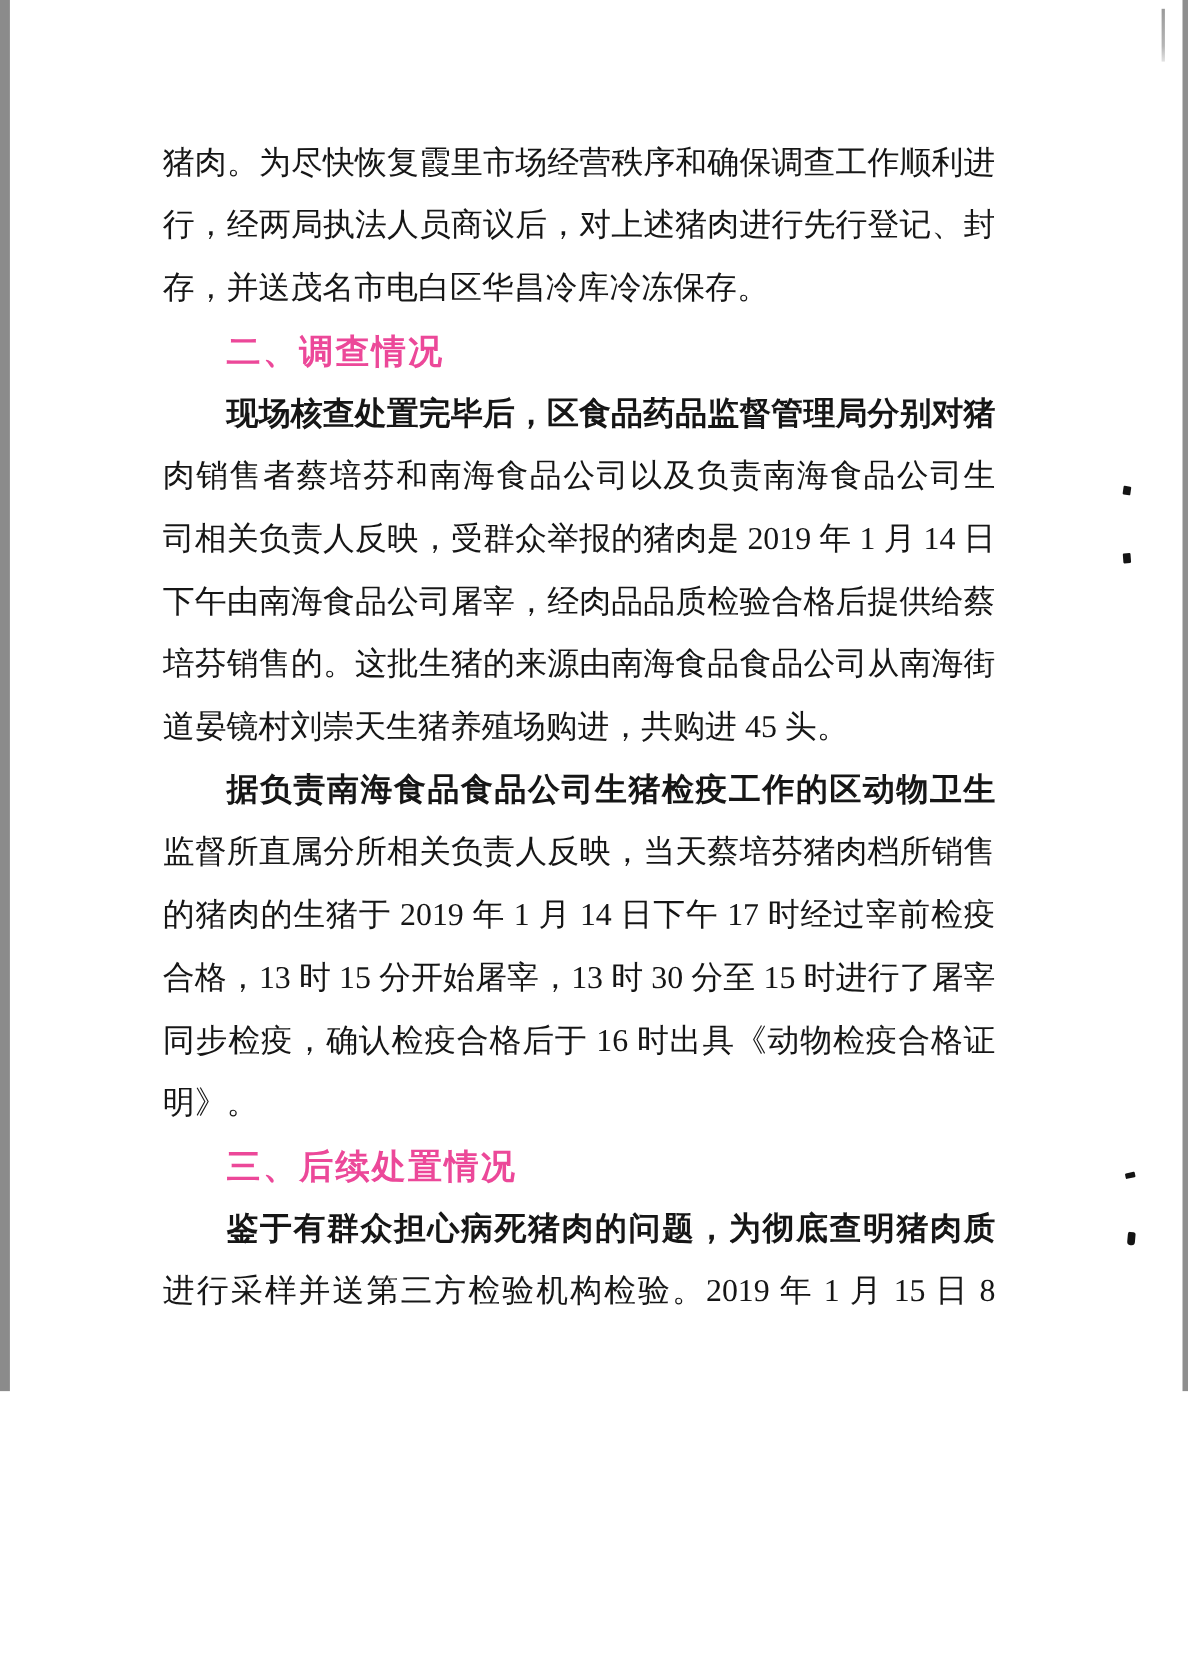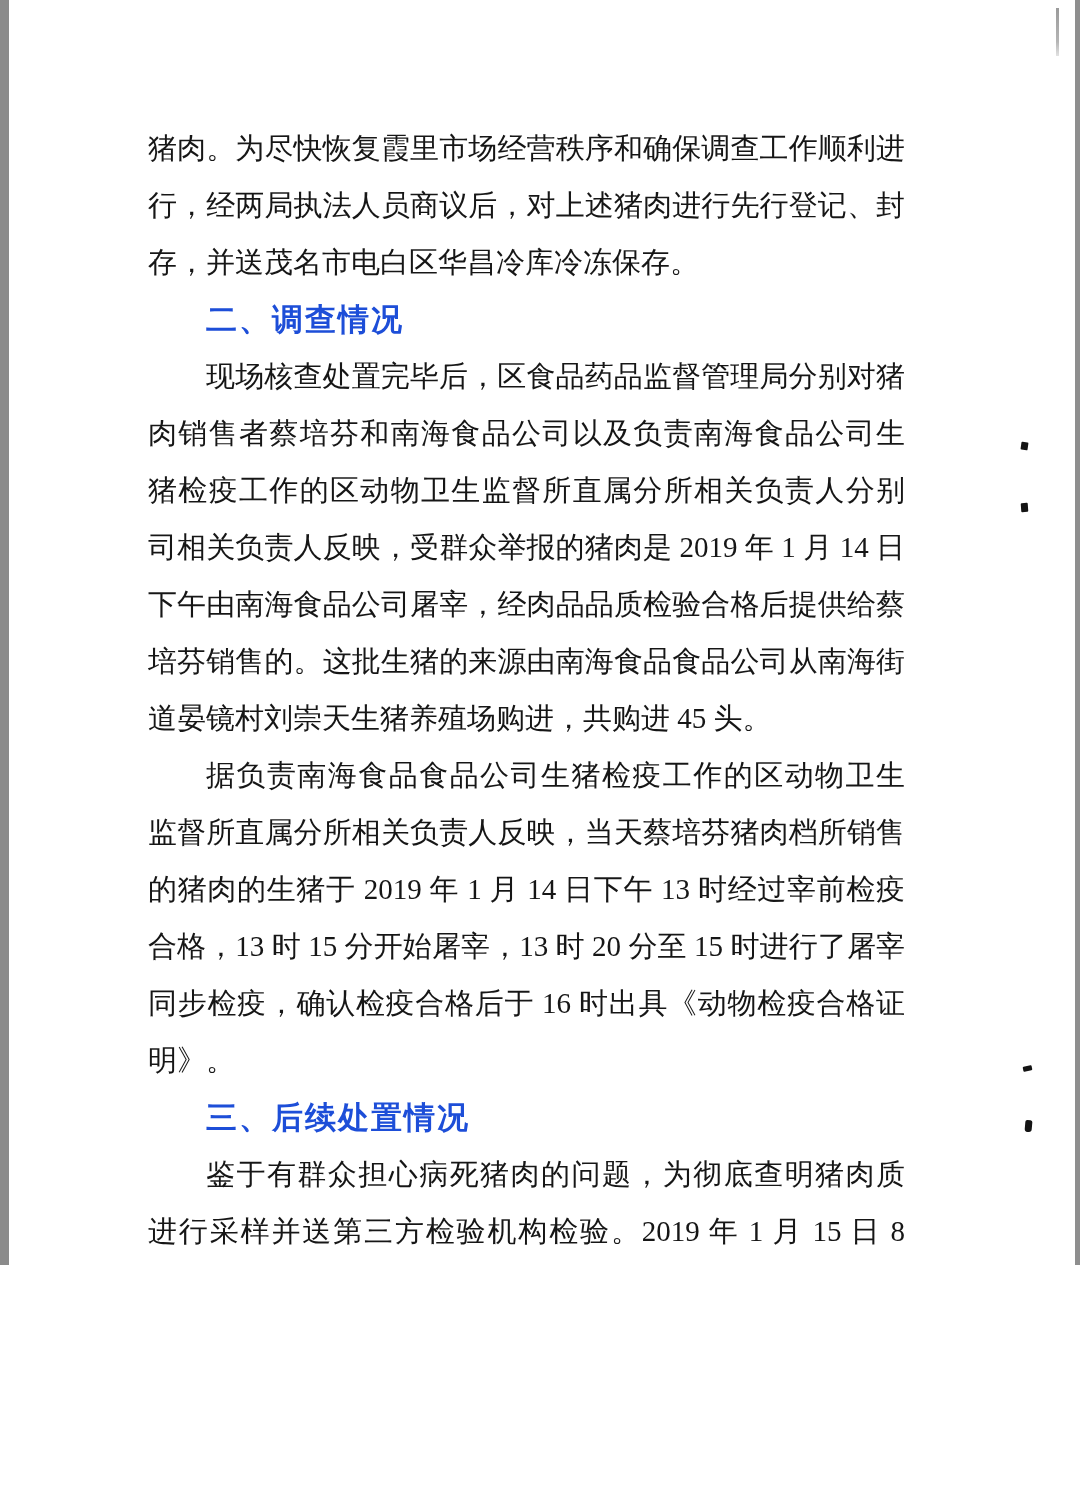--- a/index.html
+++ b/index.html
@@ -57,28 +57,29 @@
     text-align: justify;
     text-align-last: justify;
     text-justify: inter-character;
     overflow: hidden;
   }
   .line.last {
     text-align-last: left;
   }
   .line.indent {
     padding-left: 58px;
+    font-weight: bold;
   }
   .line.heading {
     font-family: "Liberation Sans", "DejaVu Sans", sans-serif;
     font-weight: bold;
     font-size: 31px;
     letter-spacing: 2px;
     text-align-last: left;
-    color: #1d4ed8;
+    color: #ec4899;
   }
 
   #page-number {
     position: absolute;
     left: 148px;
     top: 1368px;
     width: 757px;
     height: 32px;
     line-height: 32px;
     text-align: center;
@@ -99,29 +100,28 @@
   <div id="speck-3" class="speck"></div>
   <div id="speck-4" class="speck"></div>
 
   <div id="doc-body">
       <div class="line">猪肉。为尽快恢复霞里市场经营秩序和确保调查工作顺利进</div>
       <div class="line">行，经两局执法人员商议后，对上述猪肉进行先行登记、封</div>
       <div class="line last">存，并送茂名市电白区华昌冷库冷冻保存。</div>
       <div class="line heading indent last">二、调查情况</div>
       <div class="line indent">现场核查处置完毕后，区食品药品监督管理局分别对猪</div>
       <div class="line">肉销售者蔡培芬和南海食品公司以及负责南海食品公司生</div>
-      <div class="line">猪检疫工作的区动物卫生监督所直属分所相关负责人分别</div>
       <div class="line">司相关负责人反映，受群众举报的猪肉是 2019 年 1 月 14 日</div>
       <div class="line">下午由南海食品公司屠宰，经肉品品质检验合格后提供给蔡</div>
       <div class="line">培芬销售的。这批生猪的来源由南海食品食品公司从南海街</div>
       <div class="line last">道晏镜村刘崇天生猪养殖场购进，共购进 45 头。</div>
       <div class="line indent">据负责南海食品食品公司生猪检疫工作的区动物卫生</div>
       <div class="line">监督所直属分所相关负责人反映，当天蔡培芬猪肉档所销售</div>
-      <div class="line">的猪肉的生猪于 2019 年 1 月 14 日下午 13 时经过宰前检疫</div>
-      <div class="line">合格，13 时 15 分开始屠宰，13 时 20 分至 15 时进行了屠宰</div>
+      <div class="line">的猪肉的生猪于 2019 年 1 月 14 日下午 17 时经过宰前检疫</div>
+      <div class="line">合格，13 时 15 分开始屠宰，13 时 30 分至 15 时进行了屠宰</div>
       <div class="line">同步检疫，确认检疫合格后于 16 时出具《动物检疫合格证</div>
       <div class="line last">明》。</div>
       <div class="line heading indent last">三、后续处置情况</div>
       <div class="line indent">鉴于有群众担心病死猪肉的问题，为彻底查明猪肉质</div>
       <div class="line">进行采样并送第三方检验机构检验。2019 年 1 月 15 日 8 时，</div>
     </div>
 
   <div id="page-number">2</div>
 
 </div>

